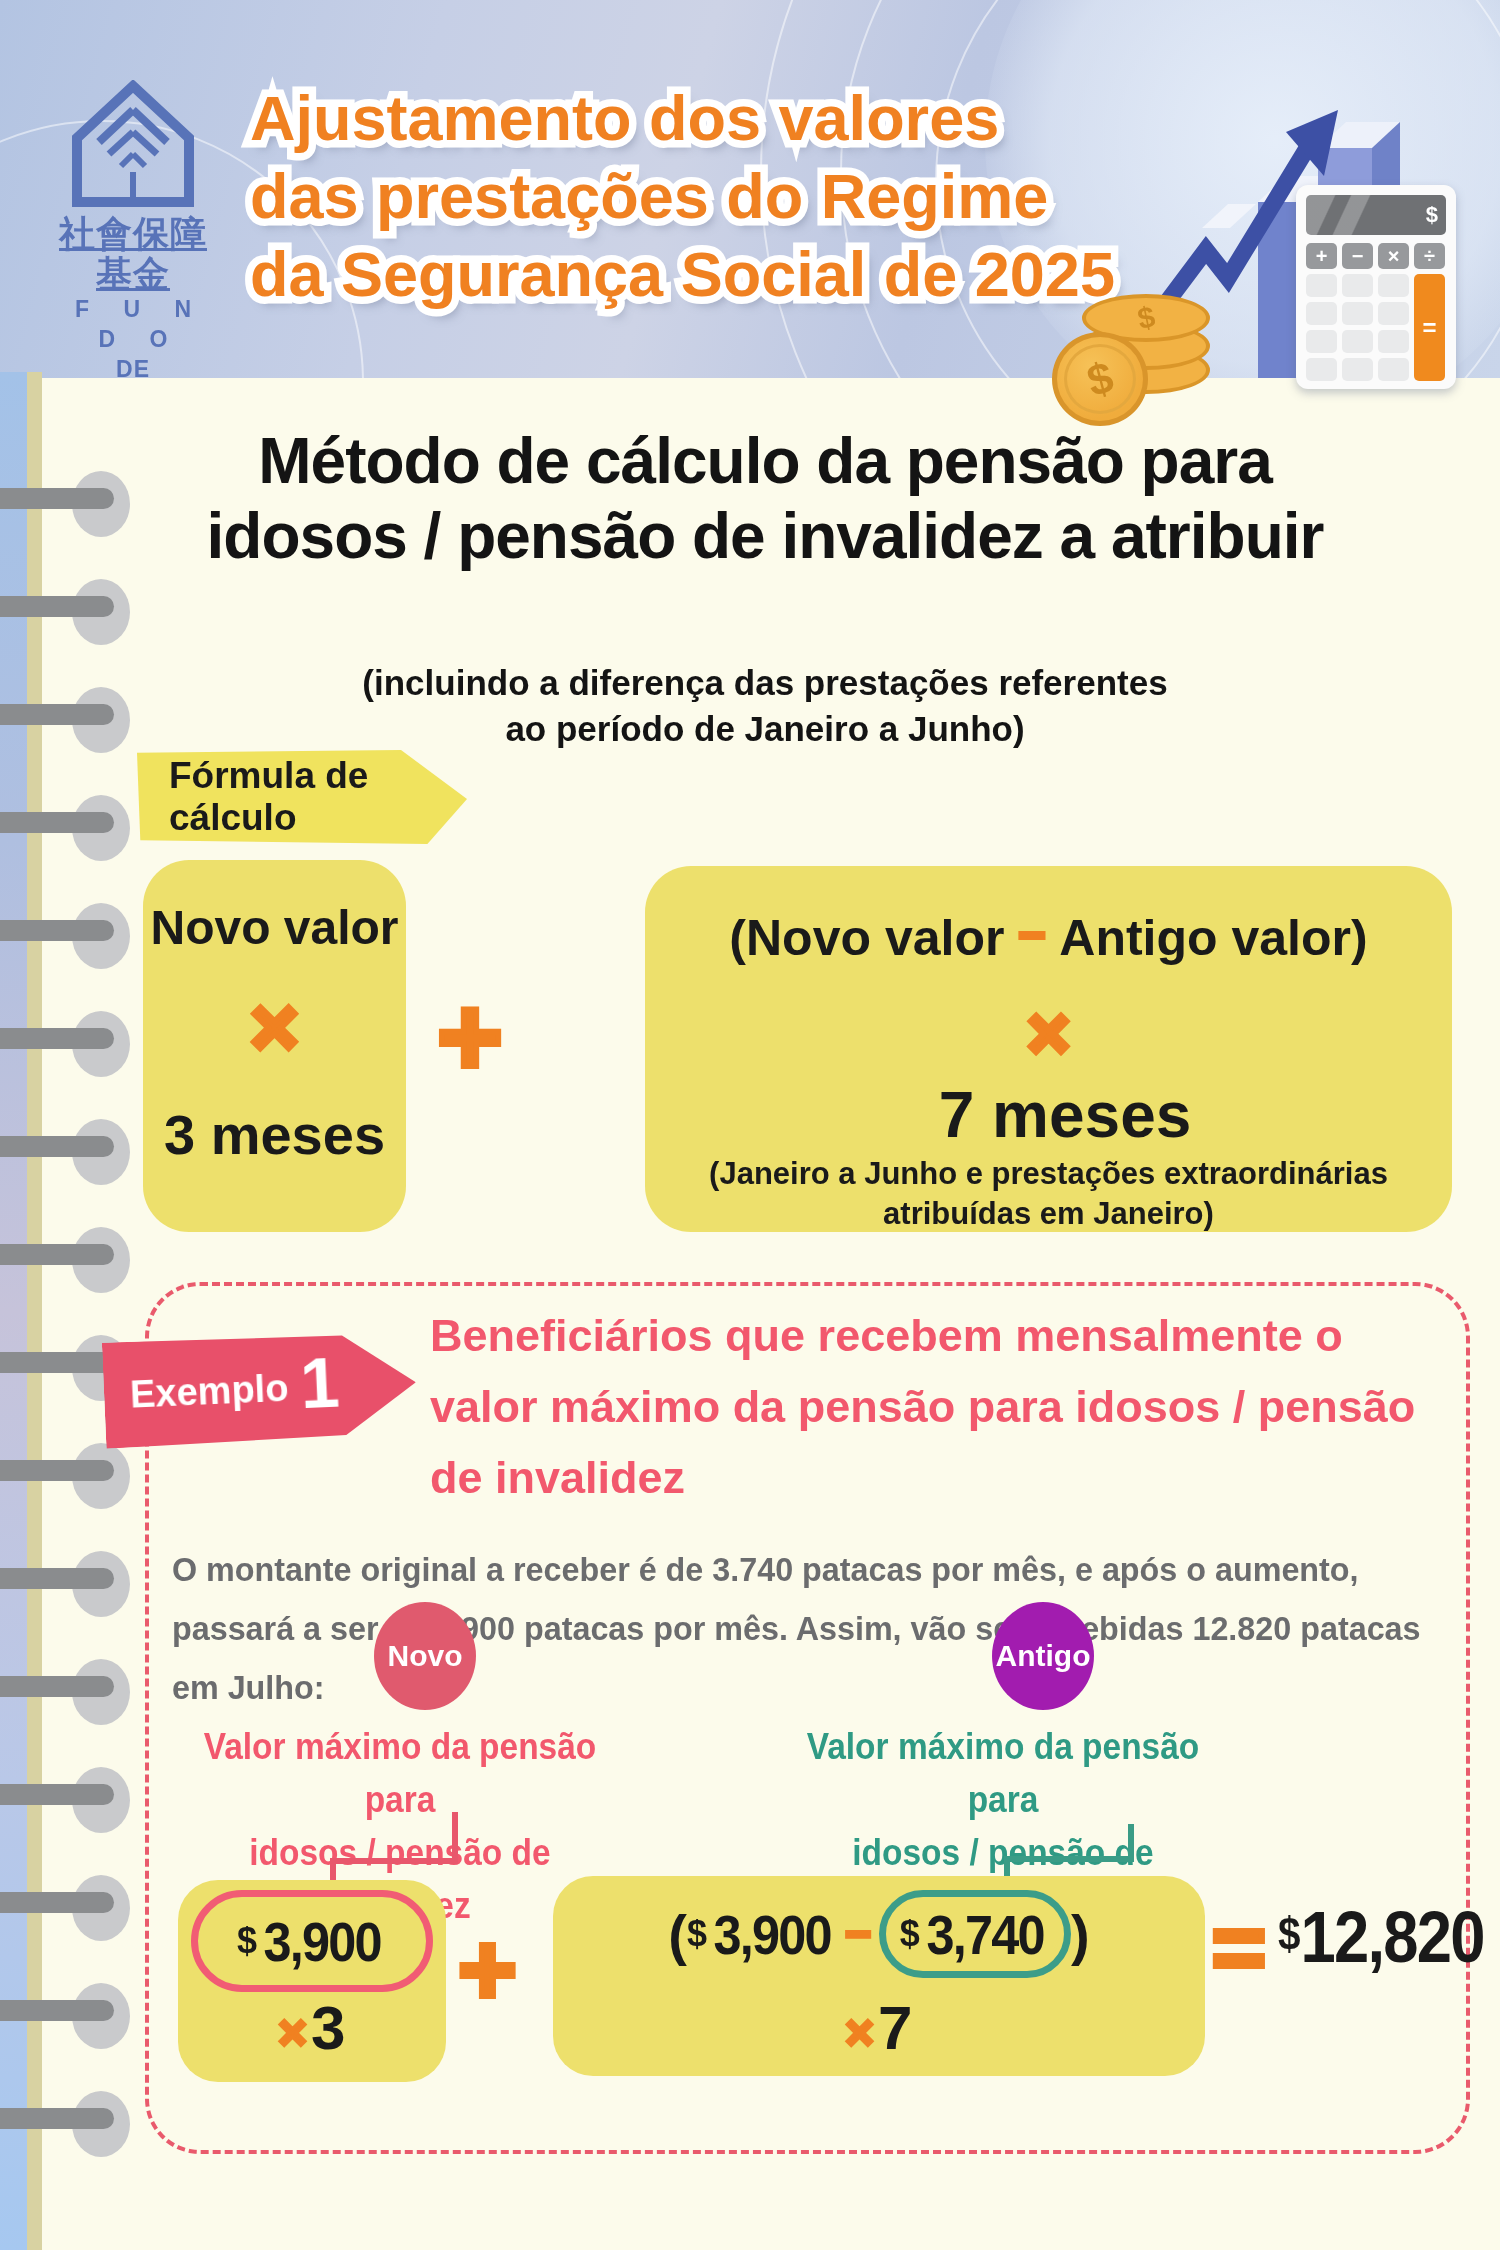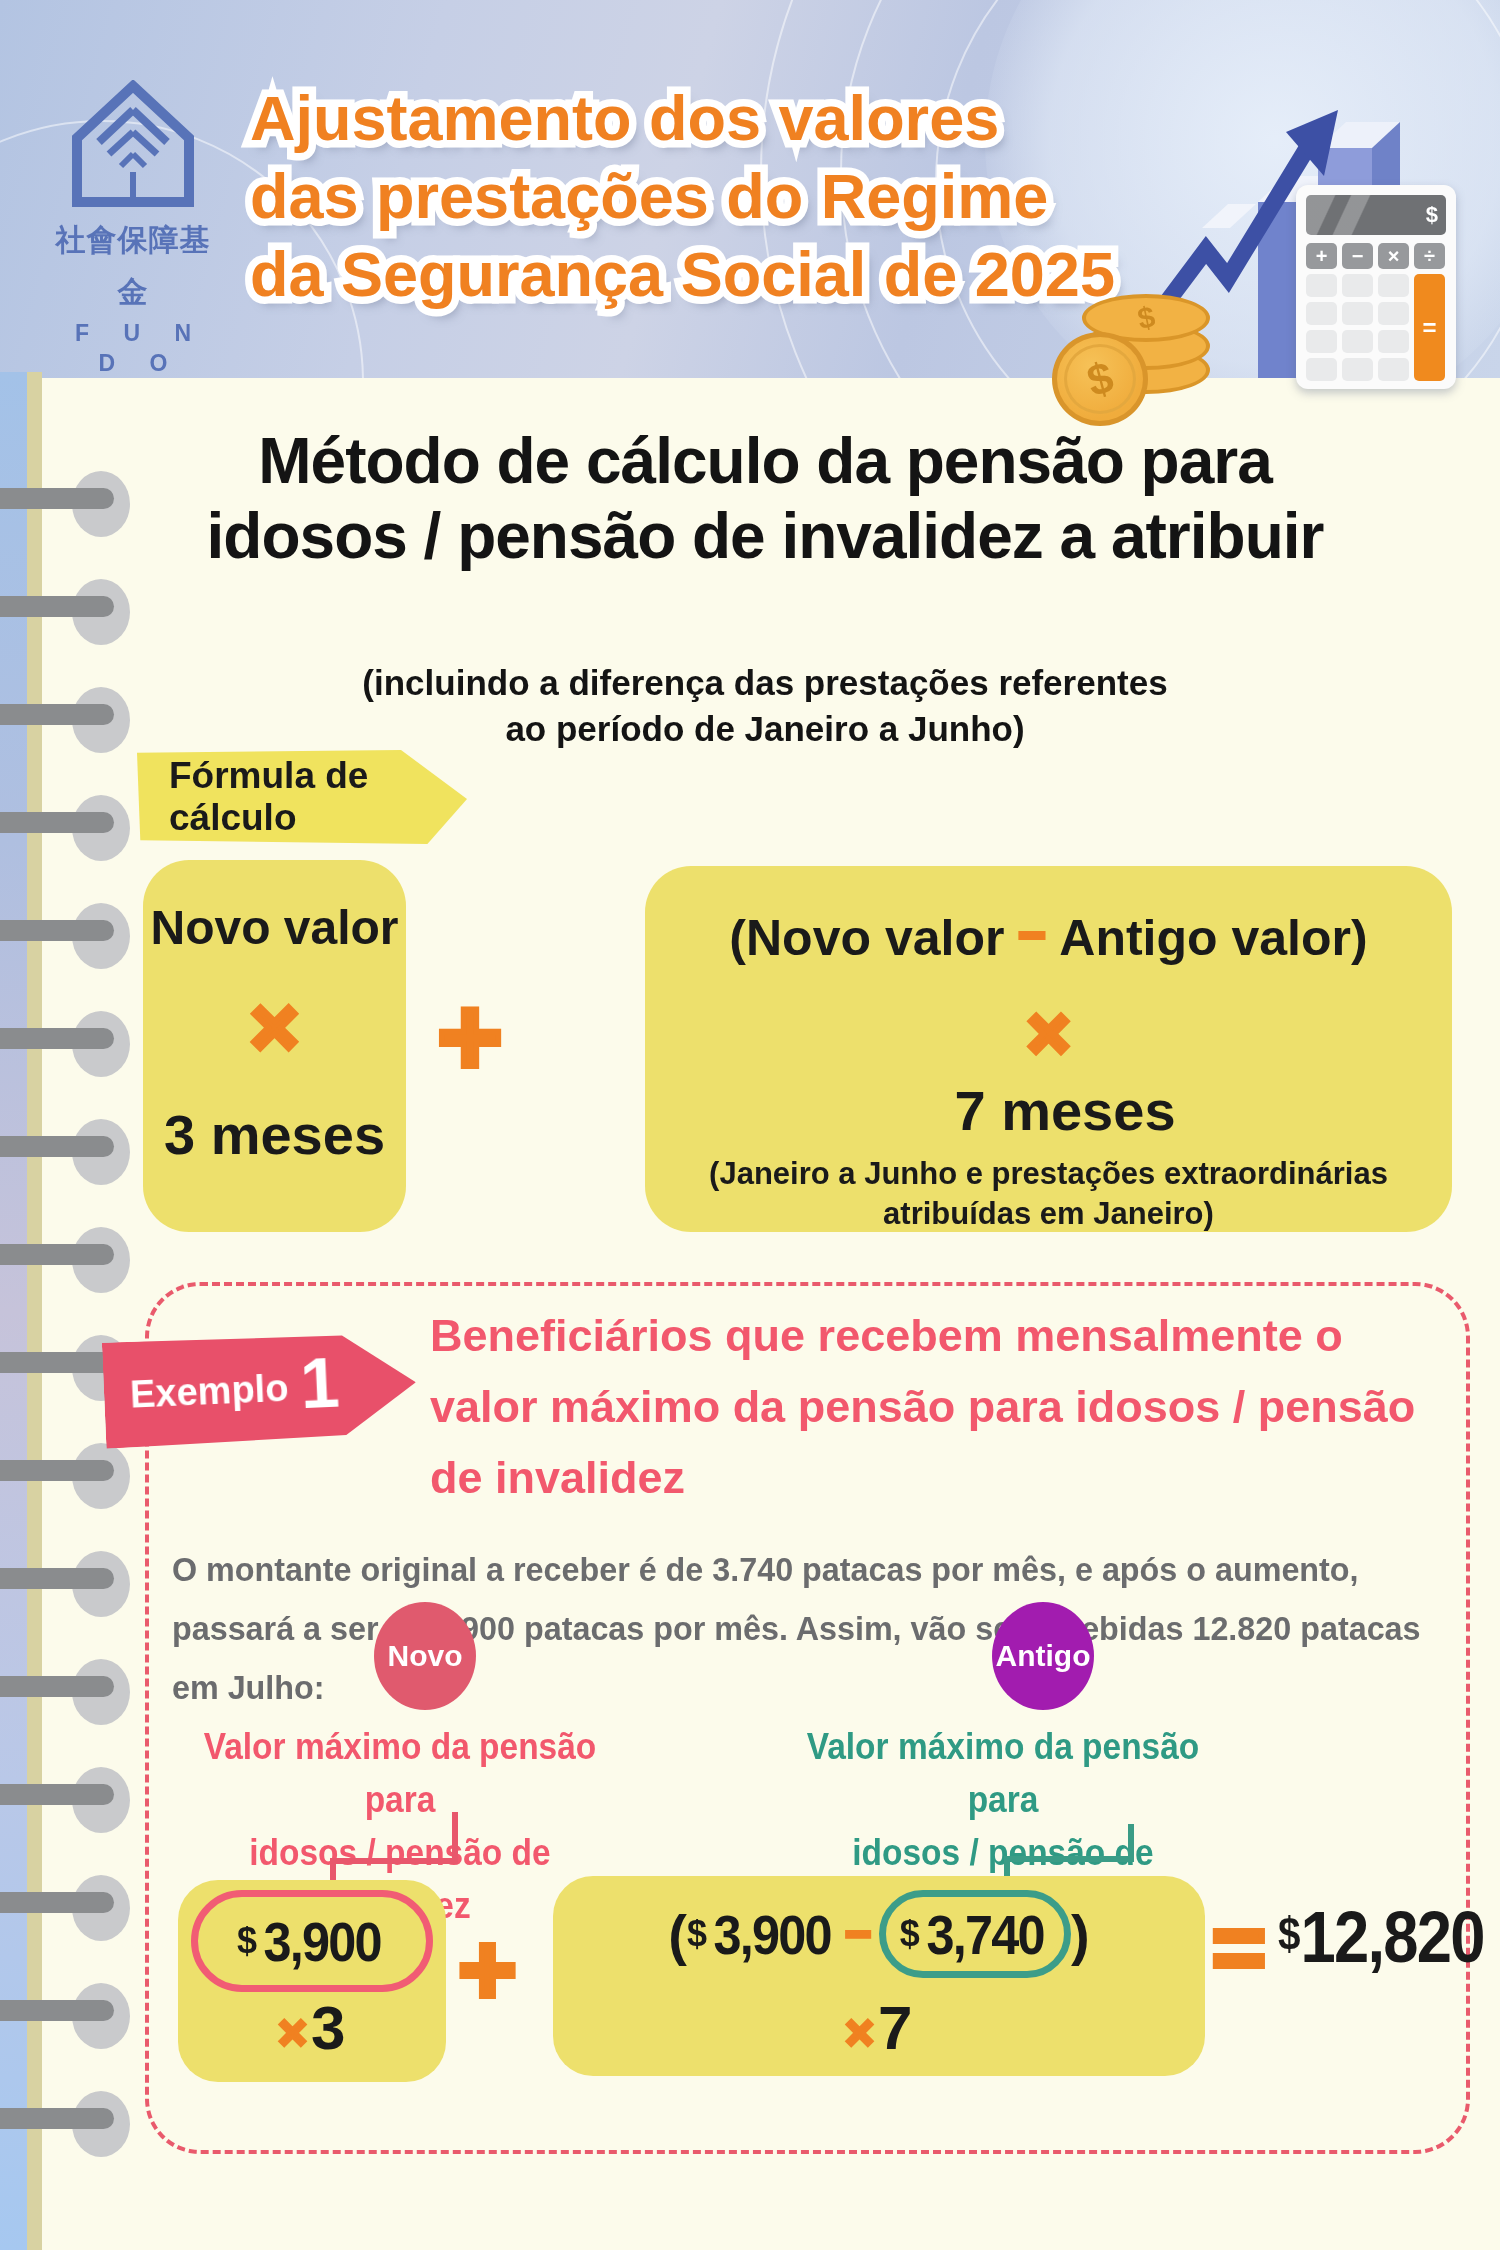--- a/index.html
+++ b/index.html
@@ -17,21 +17,21 @@
   
   .header{position:absolute;left:0;top:0;width:1500px;height:378px;overflow:hidden;
     background:linear-gradient(105deg,#B3C4E2 0%,#C6CFE6 28%,#CDD3E6 45%,#BCC7E2 62%,#C9D5EA 100%);}
   .arc{position:absolute;border:2px solid rgba(255,255,255,.5);border-radius:50%;}
   .hdr-glow{position:absolute;left:985px;top:-150px;width:580px;height:580px;border-radius:50%;
     background:radial-gradient(circle,rgba(231,239,250,.95) 0%,rgba(231,239,250,.55) 55%,rgba(231,239,250,0) 75%);}
 
   
   .logo{position:absolute;left:42px;top:80px;width:182px;text-align:center;color:#5873B8;}
   .logo-house{display:block;margin:0 auto 6px auto;}
-  .logo-cn{font-size:30px;letter-spacing:1px;line-height:52px;}
+  .logo-cn{font-size:36px;letter-spacing:1px;line-height:40px;text-decoration:underline;}
   .logo-lat{font-size:23px;line-height:30px;letter-spacing:1px;}
   .logo-l1{letter-spacing:14px;padding-left:14px;}
 
   
   .hdr-title{position:absolute;left:250px;top:82px;}
   .otl{position:relative;display:block;height:78px;font-size:63px;white-space:nowrap;}
   .otl .bk{position:absolute;left:0;top:0;color:#fff;-webkit-text-stroke:15px #fff;
            text-shadow:6px 8px 10px rgba(108,118,145,.55);}
   .otl .ft{position:relative;color:#F08121;}
 
@@ -74,21 +74,21 @@
   .thick{-webkit-text-stroke:4px currentColor;}
   .thick6{-webkit-text-stroke:6px currentColor;}
   .f1-title{top:40px;font-size:48px;}
   .f1-x{top:120px;font-size:82px;}
   .f1-months{top:242px;font-size:56px;}
   .f1-note{top:308px;font-size:33px;}
   .plus-big{position:absolute;left:420px;top:972px;width:100px;text-align:center;font-size:112px;color:#F08121;}
   .f2-row1{top:42px;font-size:50px;}
   .f2-minus{font-size:46px;margin:0 14px;vertical-align:4px;}
   .f2-x{top:126px;font-size:72px;}
-  .f2-months{top:212px;font-size:56px;padding-left:33px;}
+  .f2-months{top:212px;font-size:64px;padding-left:33px;}
   .f2-note{top:288px;font-size:31px;line-height:40px;}
 
   
   .dash-box{position:absolute;left:145px;top:1282px;width:1317px;height:864px;
     border:4px dashed #E95A6C;border-radius:55px;}
   .badge{position:absolute;left:104px;top:1336px;width:312px;height:106px;background:#E8506A;
     clip-path:polygon(0 0,77% 3%,100% 50%,77% 97%,0 100%);transform:rotate(-2.5deg);
     display:flex;align-items:center;padding-left:26px;box-sizing:border-box;color:#fff;
     filter:drop-shadow(-12px 13px 0 rgba(158,160,162,.8));}
   .badge .b1{font-size:38px;}

